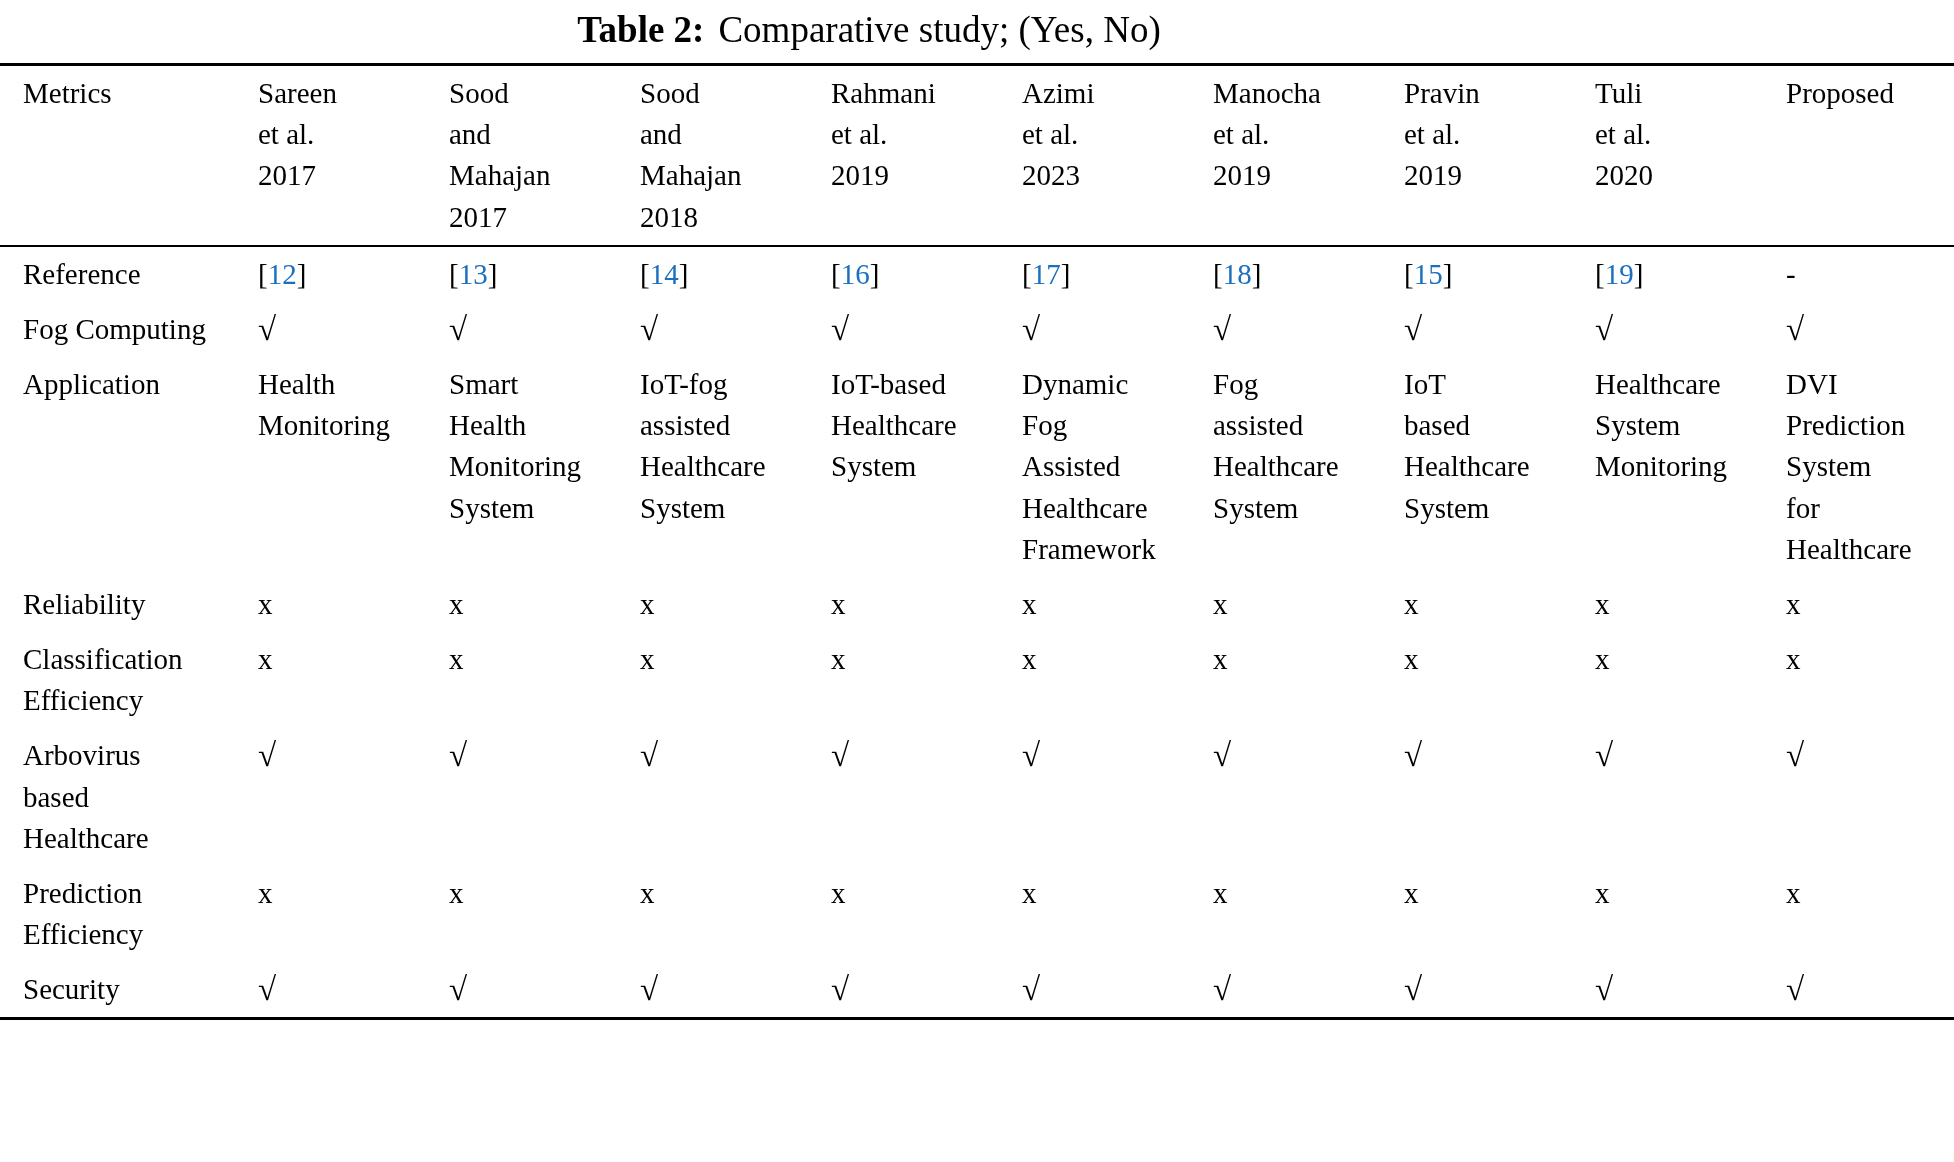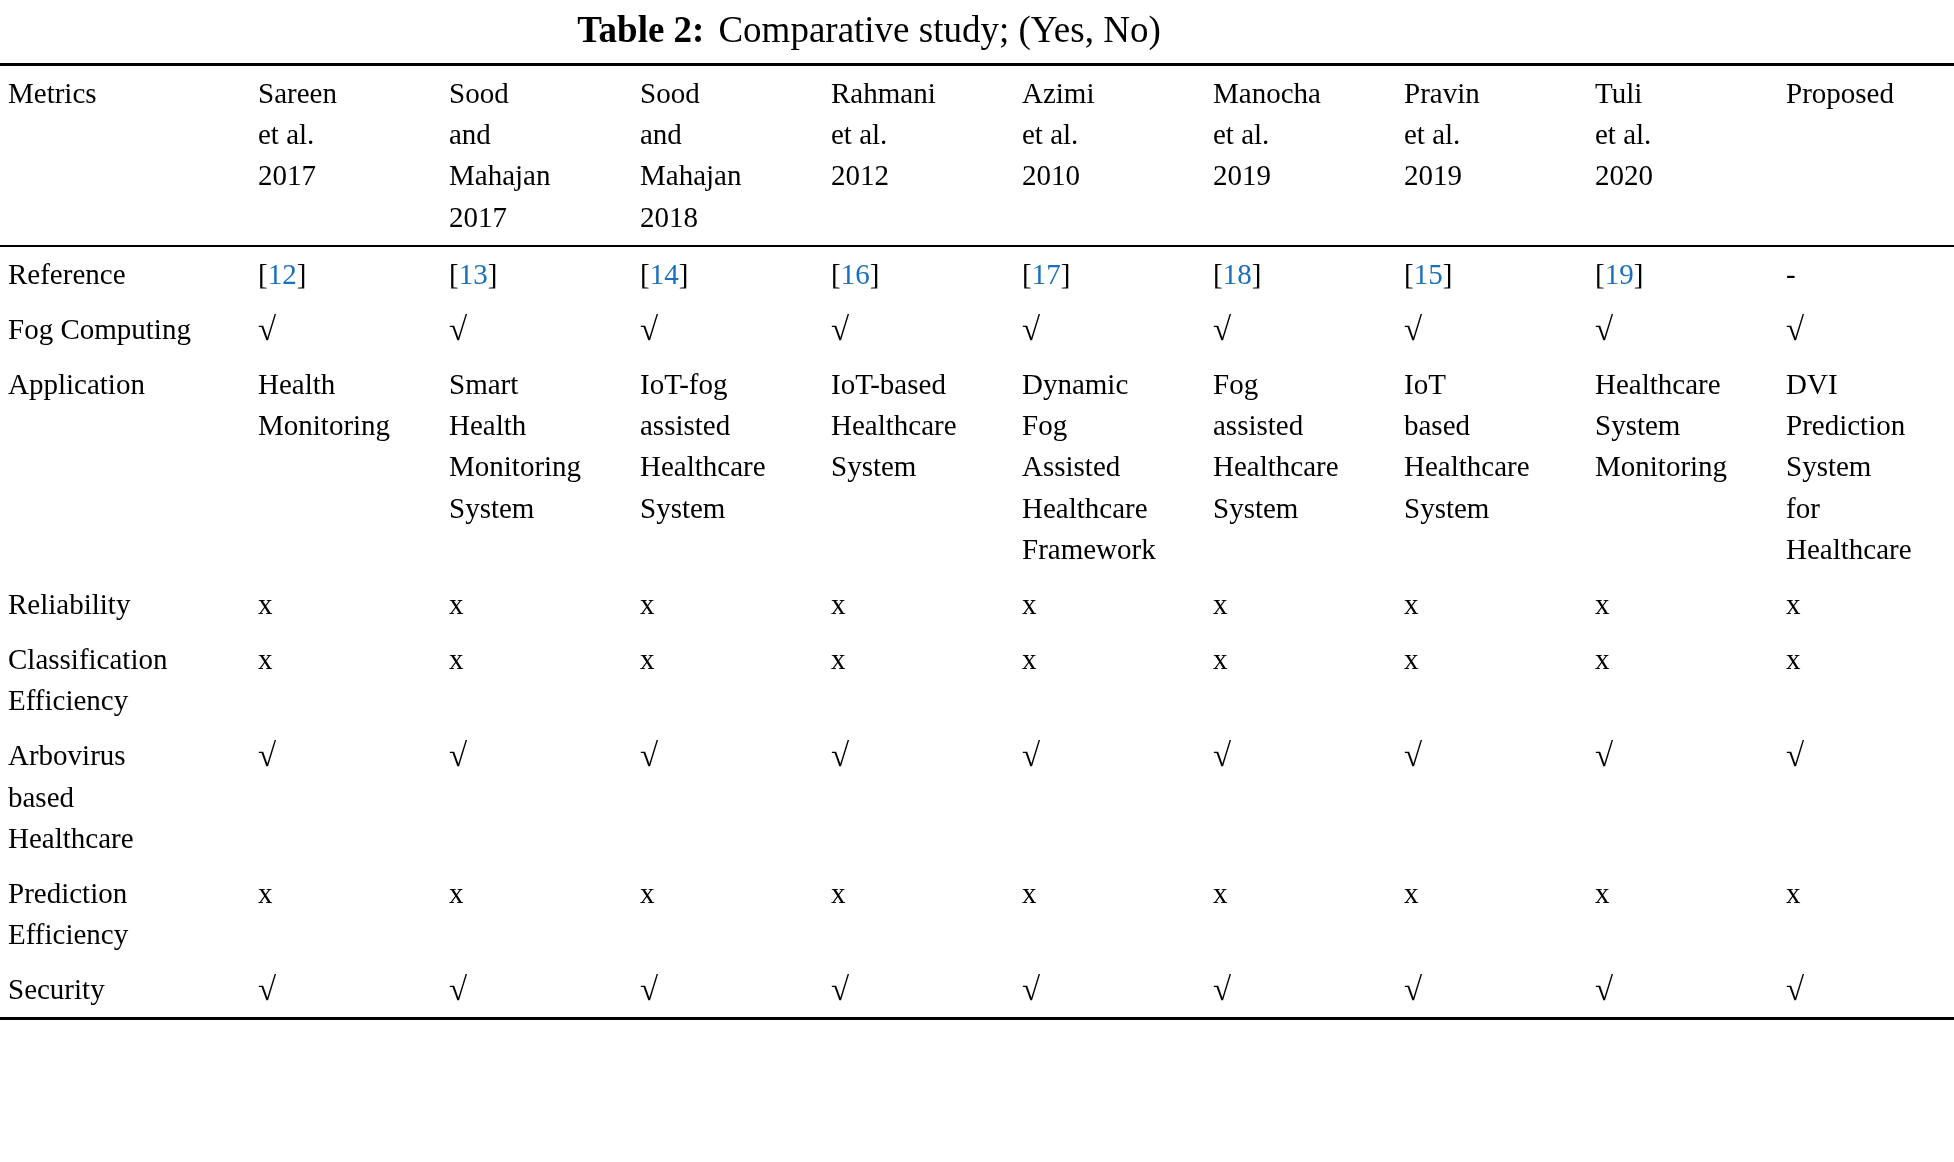--- a/index.html
+++ b/index.html
@@ -28,21 +28,21 @@
     border-bottom:2px solid #000;
   }
   th,td{
     text-align:left;
     vertical-align:top;
     font-weight:normal;
     white-space:pre-line;
     padding:7px 10px 7px 0;
     line-height:1.42;
   }
-  th:first-child, td:first-child{padding-left:8px;}
+  th:first-child, td:first-child{padding-left:23px;}
   td.check{font-size:33px;line-height:1.22;}
   td.xmark{font-size:29px;}
   .ref-link{color:var(--ref-color,#1a6fbf);cursor:pointer;margin-top:18px;}
 </style>
 </head>
 <body>
 
 <div class="page">
 
   <div class="caption">
@@ -71,24 +71,24 @@
           <th>Sood
 and
 Mahajan
 2017</th>
           <th>Sood
 and
 Mahajan
 2018</th>
           <th>Rahmani
 et al.
-2012</th>
+2019</th>
           <th>Azimi
 et al.
-2010</th>
+2023</th>
           <th>Manocha
 et al.
 2019</th>
           <th>Pravin
 et al.
 2019</th>
           <th>Tuli
 et al.
 2020</th>
           <th>Proposed</th>

